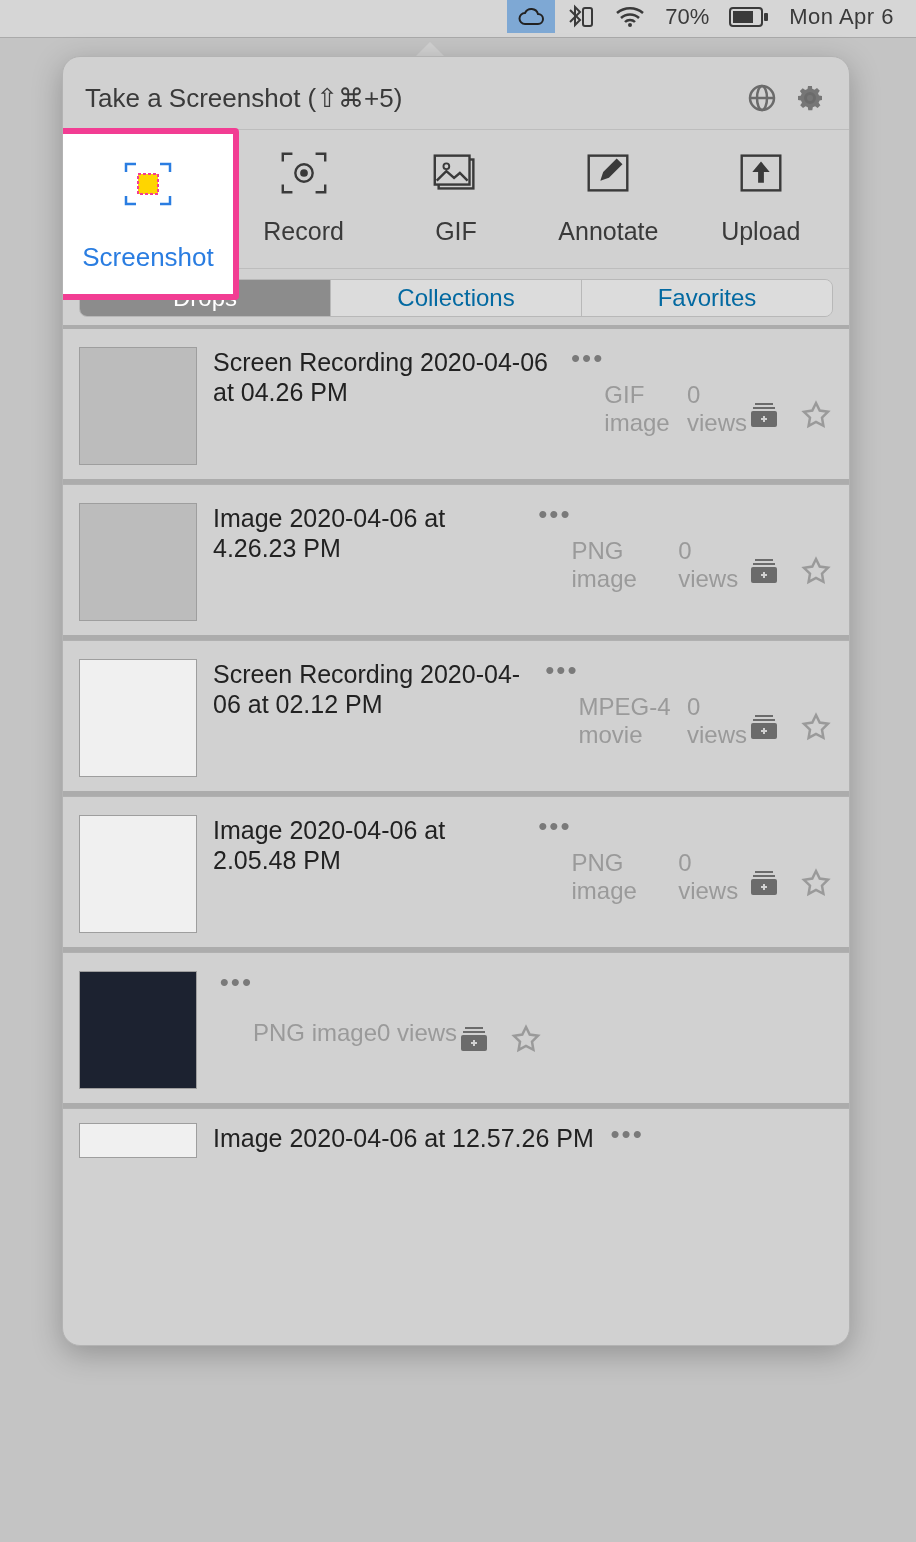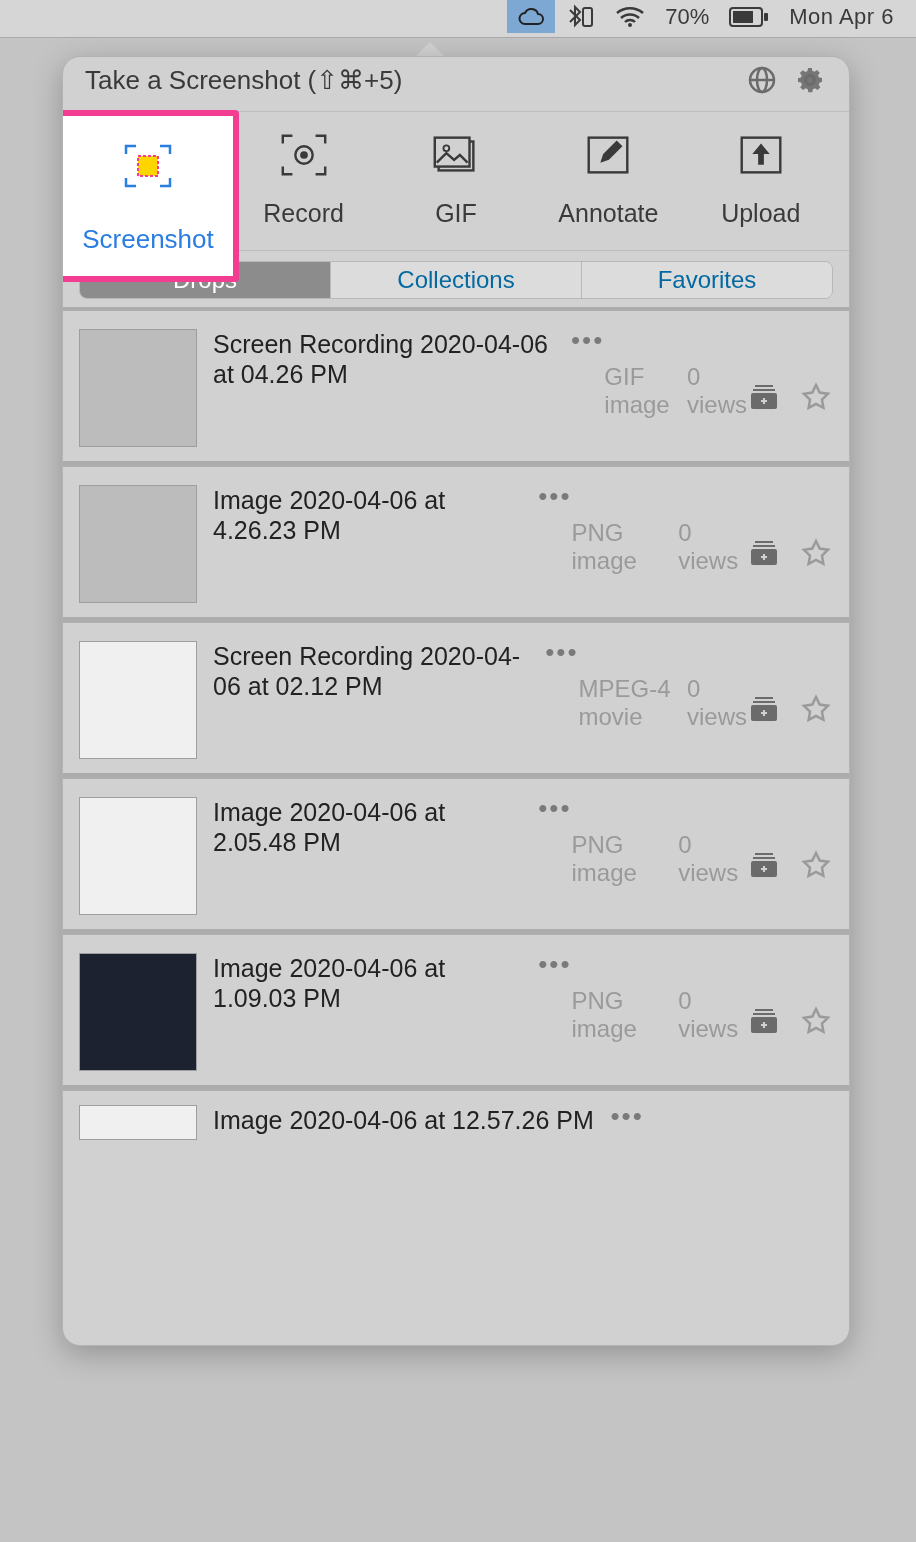--- a/index.html
+++ b/index.html
@@ -11,21 +11,21 @@
 .menubar .cloud { background:#7ea8d4; }
 .menubar .percent { font-size:22px; }
 .menubar .date { letter-spacing:0.5px; }
 
 
 .panel { position:absolute; top:56px; left:62px; width:788px; height:1290px; background:#d1d1d1; border:1px solid #b3b3b3; border-radius:18px; box-shadow:0 8px 30px rgba(0,0,0,0.25); overflow:hidden; display:flex; flex-direction:column; }
 .panel::before { content:""; position:absolute; top:-14px; left:353px; width:0; height:0; border-left:15px solid transparent; border-right:15px solid transparent; border-bottom:15px solid #d1d1d1; }
 .arrow-outer { position:absolute; top:42px; left:415px; width:0; height:0; border-left:15px solid transparent; border-right:15px solid transparent; border-bottom:15px solid #d1d1d1; }
 
 
-.panel-header { display:flex; align-items:center; justify-content:space-between; padding:6px 22px 14px 22px; }
+.panel-header { display:flex; align-items:center; justify-content:space-between; padding:18px 22px 14px 22px;margin-top:6px; }
 .panel-title { font-size:26px; font-weight:500; color:#3a3a3a; }
 .panel-header-right { display:flex; gap:14px; }
 .panel-header-right .hicon { width:34px; height:34px; fill:#6b6b6b; display:flex; align-items:center; justify-content:center; }
 .thin-divider { height:1px; background:#bdbdbd; }
 
 
 .actions { display:flex; align-items:flex-end; justify-content:space-around; padding:16px 12px 22px 12px; position:relative; }
 .action { width:130px; display:flex; flex-direction:column; align-items:center; gap:17px; cursor:pointer; }
 .action .action-icon { width:54px; height:54px; display:flex; align-items:center; justify-content:center; }
 .action .action-label { font-size:25px; color:#3a3a3a; }
@@ -300,21 +300,20 @@
               </svg>
             </div>
         </div>
       </div>
     </div>
 
     <div class="list-item">
       <div class="thumb dark"></div>
       <div class="item-body">
         <div class="item-row1">
-          <div class="item-title">Image 2020-04-06 at 1.09.03 PM</div>
           <div class="item-more">•••</div>
         </div>
         <div class="item-row2">
           <div class="item-type">PNG image</div>
           <div class="item-views">0 views</div>
         </div>
         <div class="item-row3">
           <div class="row-icon">
               <svg width="30" height="28" viewBox="0 0 30 28">
                 <line x1="6" y1="3" x2="24" y2="3" stroke="#6b6b6b" stroke-width="2"></line>

